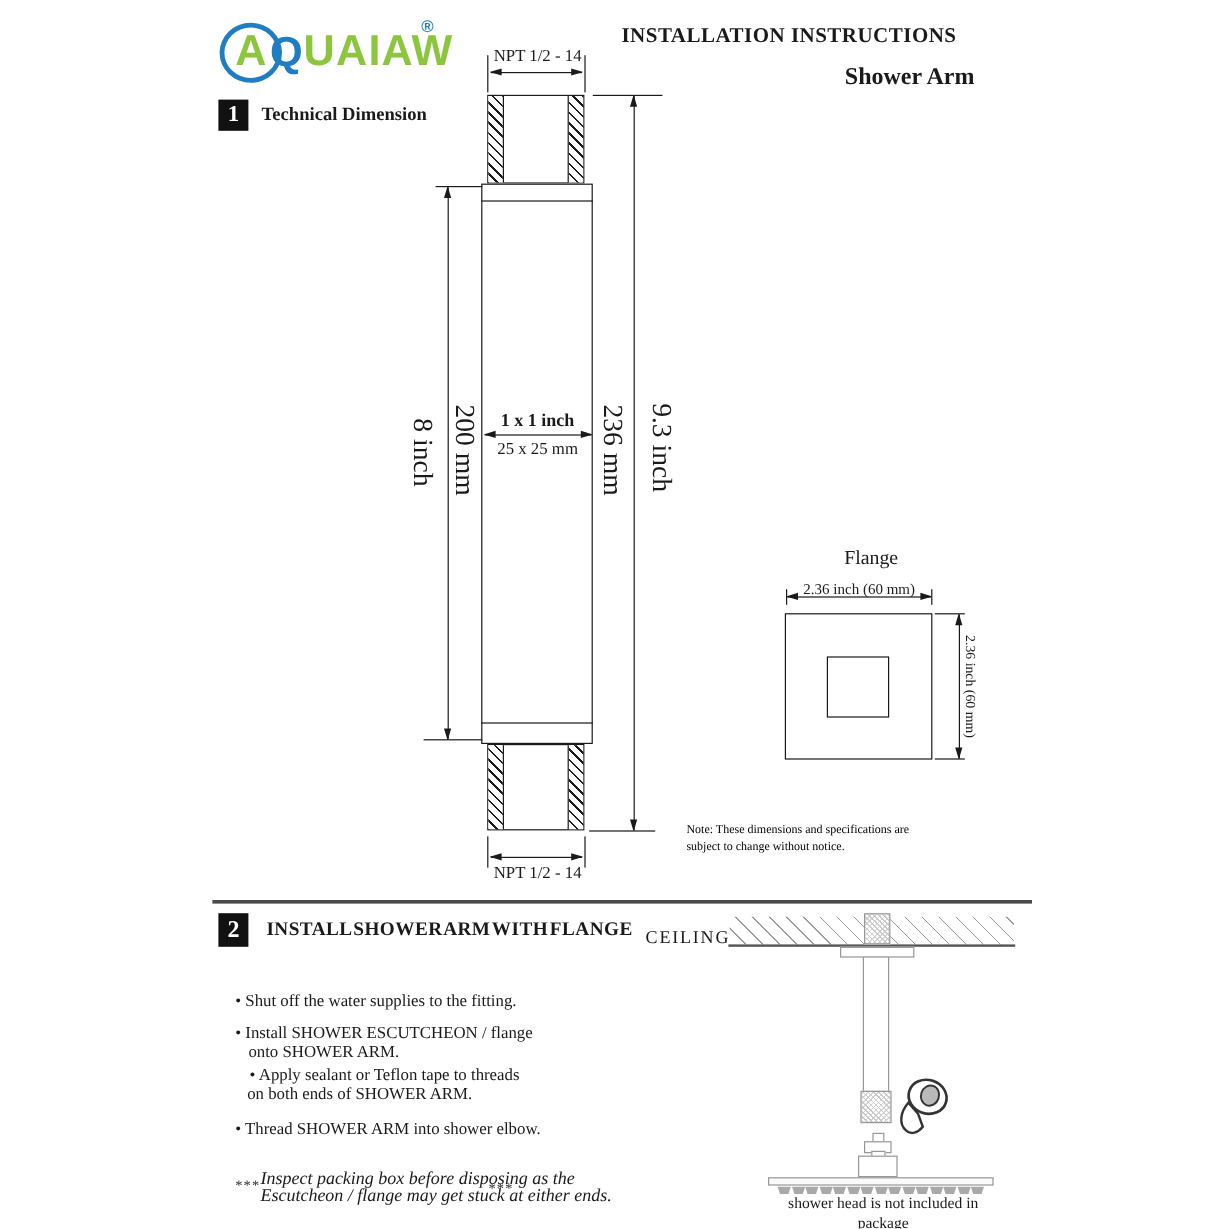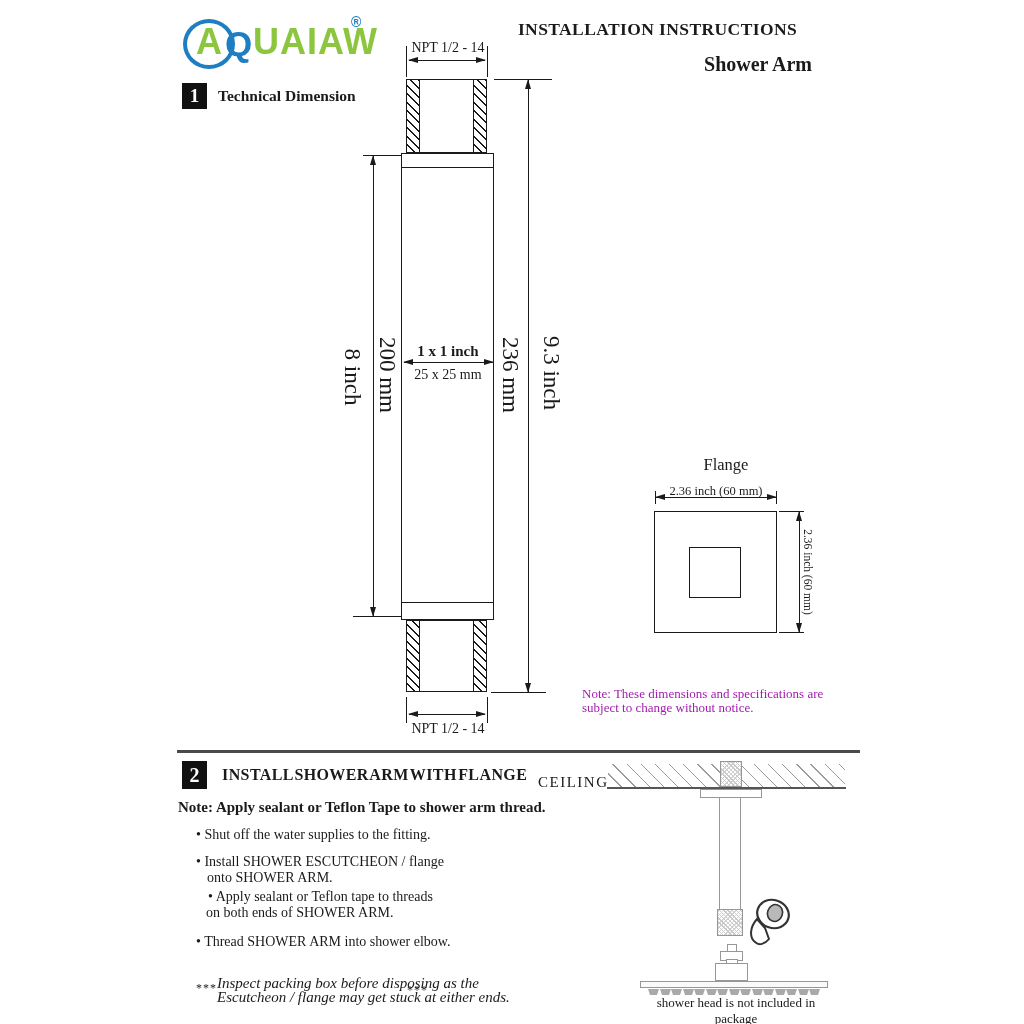--- a/index.html
+++ b/index.html
@@ -34,21 +34,21 @@
   .piece{position:absolute;background:#fff;border:1.5px solid #1a1a1a;box-sizing:border-box;}
   .hatchw{position:absolute;top:0;bottom:0;width:12px;
           background:repeating-linear-gradient(45deg,#fff 0 4.5px,#1a1a1a 4.5px 6px);}
   .hw-l{left:0;border-right:1px solid #1a1a1a;}
   .hw-r{right:0;border-left:1px solid #1a1a1a;}
   .collar{position:absolute;left:-1px;right:-1px;height:1px;background:#1a1a1a;}
   .lbl{position:absolute;font-size:14px;text-align:center;}
   
   .sq{position:absolute;background:#fff;border:1.5px solid #1a1a1a;box-sizing:border-box;}
   
-  .note1{position:absolute;left:572px;font-size:13px;color:#a21caf;margin-left:10px;}
+  .note1{position:absolute;left:572px;font-size:10px;color:#000000;}
   .divider{position:absolute;left:177px;top:750px;width:683px;height:3px;background:#4a4a4a;}
   .ceiling-lbl{position:absolute;left:538px;top:774px;font-size:15px;letter-spacing:1.5px;}
   .s2-note{position:absolute;left:178px;top:799px;font-size:15px;font-weight:bold;}
   .bl{position:absolute;font-size:14px;}
   .imp{position:absolute;font-size:14.5px;}
   .imp i{font-size:15px;}
   .stars{position:absolute;font-size:12px;letter-spacing:1px;}
   
   .gpiece{position:absolute;background:#fff;border:1px solid #979797;box-sizing:border-box;}
   .ceil-hatch{position:absolute;left:608px;top:764px;width:237px;height:23px;
@@ -154,21 +154,20 @@
   <div class="rot" style="left:808px;top:572px;font-size:11.5px;">2.36 inch (60 mm)</div>
 
   <div class="note1" style="top:686px;">Note: These dimensions and specifications are</div>
   <div class="note1" style="top:700px;">subject to change without notice.</div>
 
   <div class="divider"></div>
 
   <div class="badge badge2">2</div>
   <div class="s2-title">INSTALL SHOWER ARM WITH FLANGE</div>
   <div class="ceiling-lbl">CEILING</div>
-  <div class="s2-note">Note: Apply sealant or Teflon Tape to shower arm thread.</div>
 
   <div class="bl" style="left:196px;top:827px;"><span>•</span> <span>Shut off the water supplies to the fitting.</span></div>
   <div class="bl" style="left:196px;top:854px;"><span>•</span> <span>Install SHOWER ESCUTCHEON / flange</span></div>
   <div class="bl" style="left:207px;top:870px;">onto SHOWER ARM.</div>
   <div class="bl" style="left:208px;top:889px;"><span>•</span> <span>Apply sealant or Teflon tape to threads</span></div>
   <div class="bl" style="left:206px;top:905px;">on both ends of SHOWER ARM.</div>
   <div class="bl" style="left:196px;top:934px;"><span>•</span> <span>Thread SHOWER ARM into shower elbow.</span></div>
 
   <div class="stars" style="left:196px;top:981px;">***</div>
   <div class="imp" style="left:217px;top:989px;"><i>Escutcheon / flange may get stuck at either ends.</i></div>

